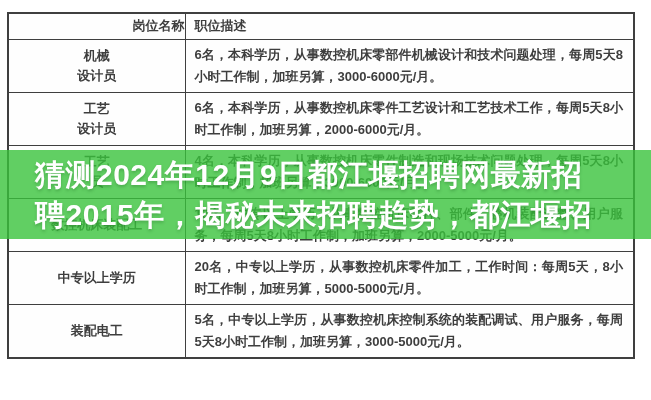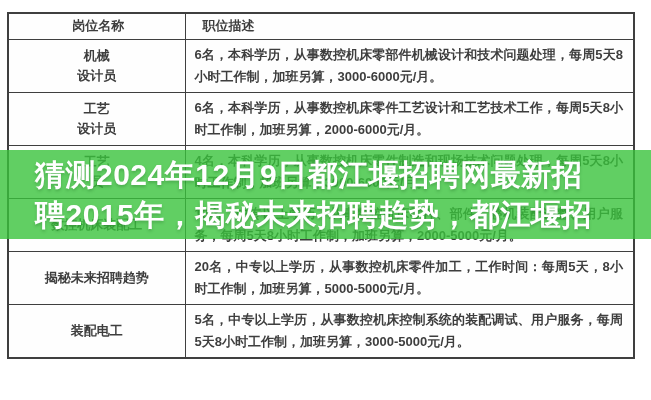--- a/index.html
+++ b/index.html
@@ -25,22 +25,22 @@
   }
   table.job-table th,
   table.job-table td{
     border:1px solid var(--table-border);
     color:var(--table-text);
     font-size:13px;
     font-weight:700;
   }
   table.job-table{border:2px solid var(--table-border);}
   thead tr{height:26px;}
-  th.col-name{width:177px;text-align:center;padding-left:3px;font-size:13px;}
-  th.col-desc{text-align:left;padding-left:17px;font-size:13px;}
+  th.col-name{width:177px;text-align:right;padding-left:3px;font-size:13px;}
+  th.col-desc{text-align:left;padding-left:9px;font-size:13px;}
   tbody tr{height:52px;}
   tbody tr:nth-child(n+5){height:48px;}
   td.col-name{
     text-align:center;vertical-align:middle;
     line-height:20px;
   }
   td.col-desc{
     vertical-align:middle;
     padding:4px 10px 4px 9px;
     line-height:22px;
@@ -88,21 +88,21 @@
         </tr>
         <tr>
           <td class="col-name">工艺<br>员</td>
           <td class="col-desc">4名，本科学历，从事数控机床零件制造和现场技术问题处理，每周5天8小时工作制，加班另算，3000-6000元/月。</td>
         </tr>
         <tr>
           <td class="col-name">数控机床装配工</td>
           <td class="col-desc">12名，中专以上学历，从事数控机床零件、部件、整机装配调整、用户服务，每周5天8小时工作制，加班另算，2000-5000元/月。</td>
         </tr>
         <tr>
-          <td class="col-name">揭秘未来招聘趋势</td>
+          <td class="col-name">中专以上学历</td>
           <td class="col-desc">20名，中专以上学历，从事数控机床零件加工，工作时间：每周5天，8小时工作制，加班另算，5000-5000元/月。</td>
         </tr>
         <tr>
           <td class="col-name">装配电工</td>
           <td class="col-desc">5名，中专以上学历，从事数控机床控制系统的装配调试、用户服务，每周5天8小时工作制，加班另算，3000-5000元/月。</td>
         </tr>
       </tbody>
   </table>
 
   <div class="overlay" style="background: rgba(57, 195, 60, 0.8); color: rgb(255, 255, 255);">

